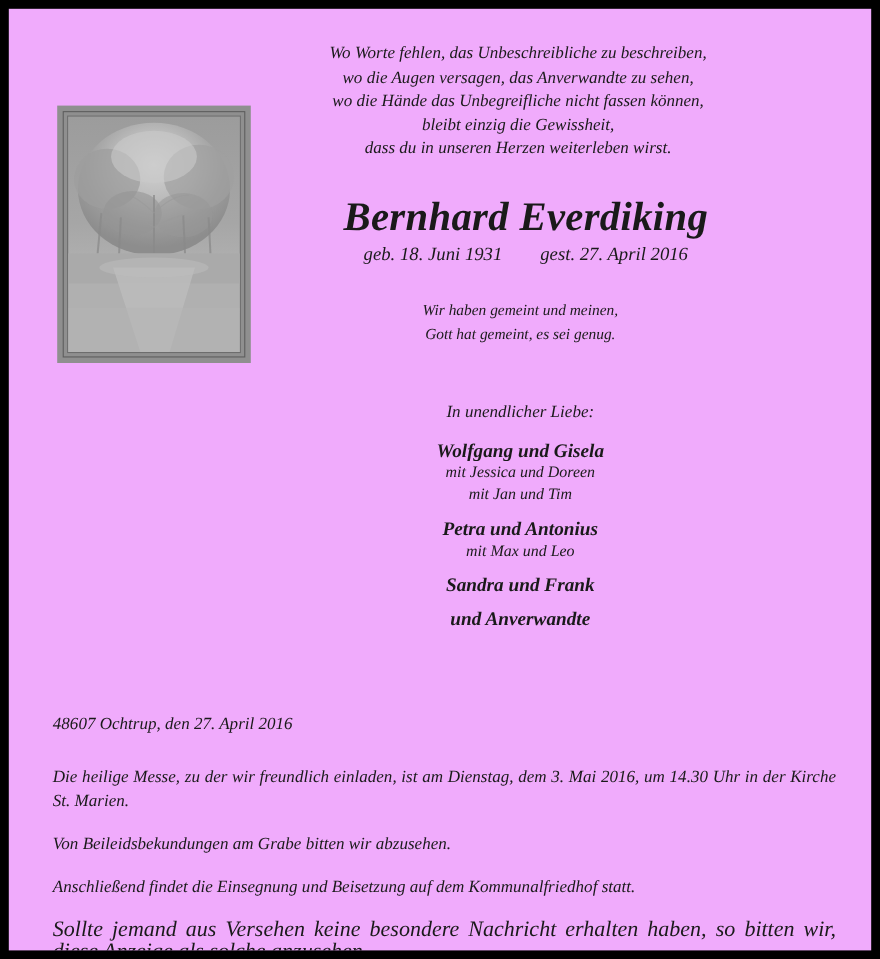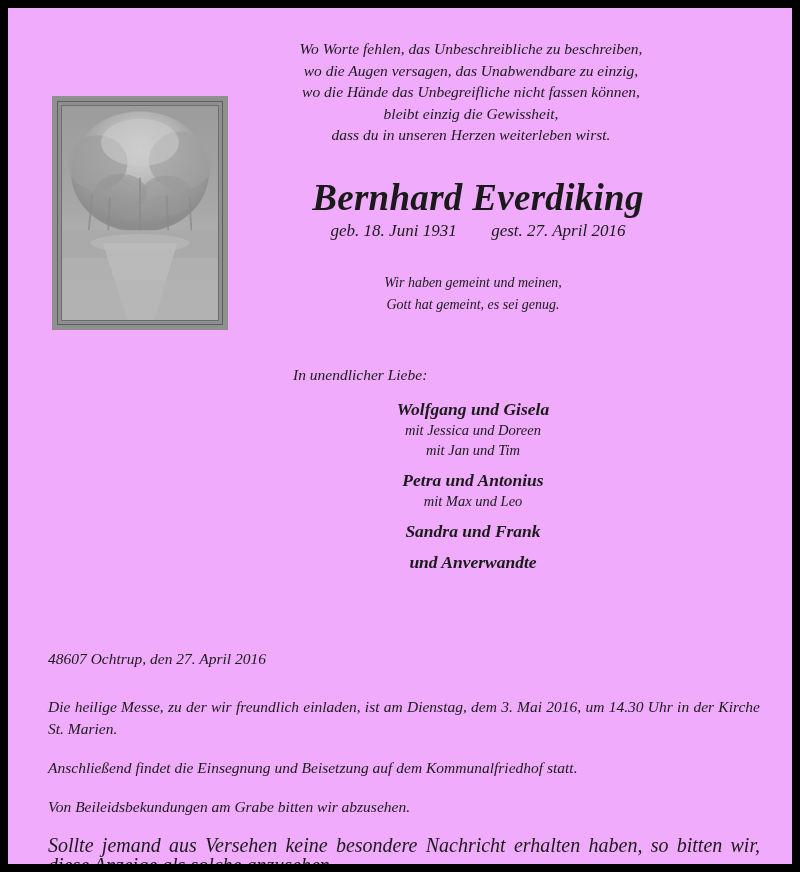--- a/index.html
+++ b/index.html
@@ -92,21 +92,21 @@
     font-style: italic;
     font-size: 14px;
     line-height: 21.5px;
   }
 
   .love-line {
     position: absolute;
     left: 285px;
     top: 358px;
     width: 360px;
-    text-align: left;
+    text-align: center;
     font-style: italic;
     font-size: 15.5px;
   }
 
   .family {
     position: absolute;
     left: 285px;
     top: 390px;
     width: 360px;
     text-align: center;
@@ -246,21 +246,21 @@
           </g>
 
           <rect x="0" y="190" width="176" height="44" fill="#b4b4b4" opacity="0.55"></rect>
         </svg>
       </div>
     </div>
   </div>
 
   <div class="verse-top">
     <div>Wo Worte fehlen, das Unbeschreibliche zu beschreiben,</div>
-    <div>wo die Augen versagen, das Unabwendbare zu einzig,</div>
+    <div>wo die Augen versagen, das Anverwandte zu sehen,</div>
     <div>wo die Hände das Unbegreifliche nicht fassen können,</div>
     <div>bleibt einzig die Gewissheit,</div>
     <div>dass du in unseren Herzen weiterleben wirst.</div>
   </div>
 
   <div class="name-block">
     <div class="deceased-name">Bernhard Everdiking</div>
     <div class="dates">
       <span>geb. 18. Juni 1931</span>
       <span class="gap"></span>
@@ -285,18 +285,18 @@
     <div class="family-name">Petra und Antonius</div>
     <div class="family-sub">mit Max und Leo</div>
 
     <div class="family-name">Sandra und Frank</div>
     <div class="family-name">und Anverwandte</div>
   </div>
 
   <div class="bottom">
     <p class="place">48607 Ochtrup, den 27. April 2016</p>
     <p>Die heilige Messe, zu der wir freundlich einladen, ist am Dienstag, dem 3. Mai 2016, um 14.30 Uhr in der Kirche St. Marien.</p>
+    <p>Von Beileidsbekundungen am Grabe bitten wir abzusehen.</p>
     <p>Anschließend findet die Einsegnung und Beisetzung auf dem Kommunalfriedhof statt.</p>
-    <p>Von Beileidsbekundungen am Grabe bitten wir abzusehen.</p>
     <p class="small">Sollte jemand aus Versehen keine besondere Nachricht erhalten haben, so bitten wir, diese Anzeige als solche anzusehen.</p>
   </div>
 
 </div>
 
 </body></html>

